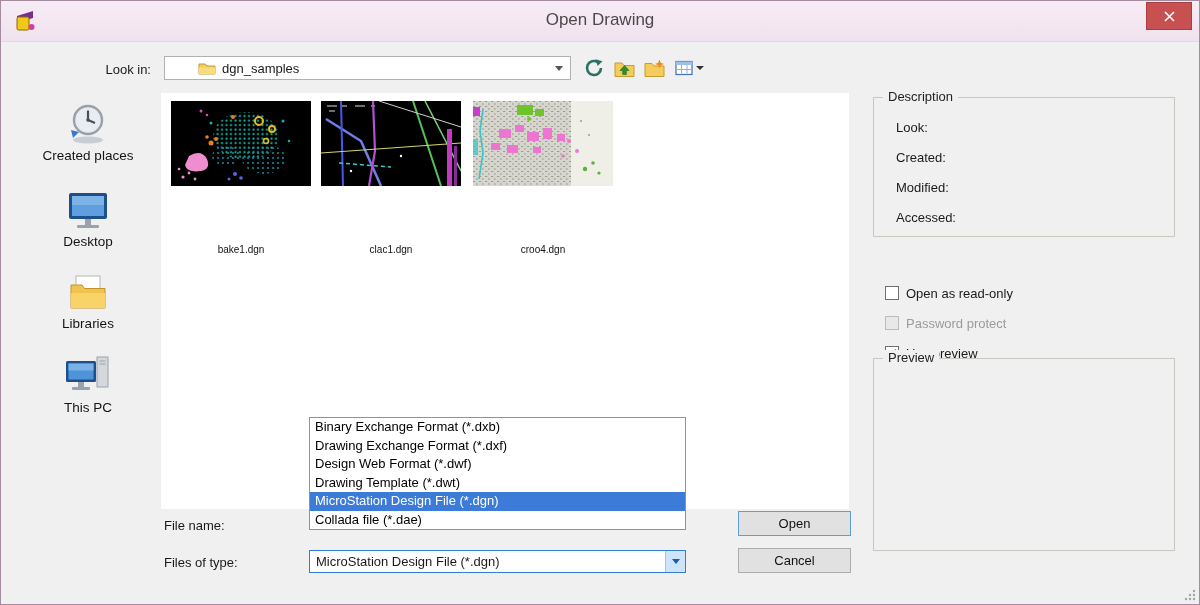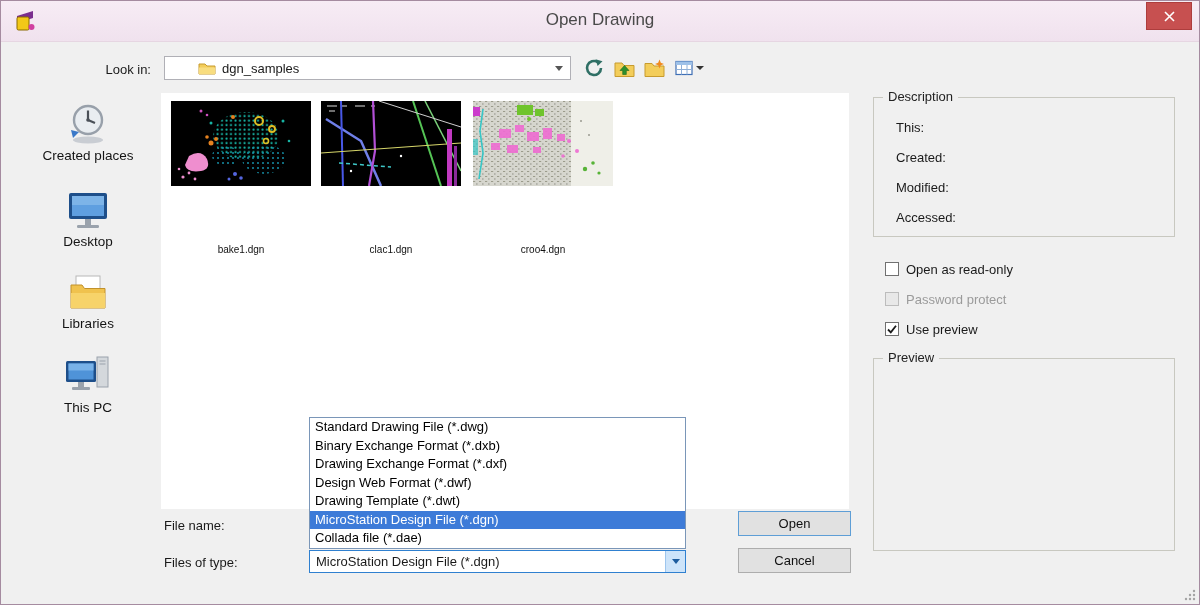--- a/index.html
+++ b/index.html
@@ -32,21 +32,21 @@
   .side-label{margin-top:3px;font-size:13.5px;color:#141414;}
   
   .file-area{position:absolute;left:160px;top:92px;width:688px;height:416px;background:#fff;}
   .file-item{position:absolute;top:8px;width:150px;text-align:center;cursor:pointer;}
   .thumb{display:block;margin:0 auto;width:140px;height:85px;}
   .file-name{margin-top:58px;font-size:10px;color:#111;}
   
   .groupbox{position:absolute;border:1px solid #c8c8c0;box-sizing:border-box;}
   .legend{position:absolute;top:-9px;left:9px;background:#f0f0f0;padding:0 5px;color:#222;}
   .desc-field{position:absolute;left:22px;color:#1a1a1a;}
-  .check-row{position:absolute;left:884px;display:flex;align-items:center;gap:7px;height:16px;cursor:pointer;}
+  .check-row{position:absolute;left:884px;display:flex;align-items:center;gap:7px;height:16px;cursor:pointer;margin-top:24px;}
   .cbox{width:14px;height:14px;background:#fff;border:1px solid #707070;box-sizing:border-box;
     display:flex;align-items:center;justify-content:center;}
   .cbox.disabled{background:#e8e8e8;border-color:#bcbcbc;}
   .check-row .dim{color:#9b9b9b;}
   
   .fn-label{position:absolute;left:163px;top:517px;}
   .ft-label{position:absolute;left:163px;top:554px;}
   .type-combo{position:absolute;left:308px;top:549px;width:377px;height:23px;background:#fff;
     border:1px solid #2f80d0;box-sizing:border-box;display:flex;align-items:center;cursor:pointer;}
   .type-combo .val{padding-left:6px;flex:1;white-space:nowrap;overflow:hidden;}
@@ -257,21 +257,21 @@
         <circle cx="126" cy="72" r="1.6" fill="#57b337"></circle>
         <circle cx="108" cy="20" r="1" fill="#9a9a90"></circle>
           <circle cx="116" cy="34" r="1" fill="#9a9a90"></circle>
       </svg>
       <div class="file-name">croo4.dgn</div>
     </div>
   </div>
 
   <div class="groupbox" style="left:872px;top:96px;width:302px;height:140px">
     <span class="legend">Description</span>
-    <div class="desc-field" style="top:22px">This:</div>
+    <div class="desc-field" style="top:22px">Look:</div>
     <div class="desc-field" style="top:52px">Created:</div>
     <div class="desc-field" style="top:82px">Modified:</div>
     <div class="desc-field" style="top:112px">Accessed:</div>
   </div>
 
   <div class="check-row" style="top:260px">
     <span class="cbox"></span>
     <span>Open as read-only</span>
   </div>
   <div class="check-row" style="top:290px">
@@ -295,21 +295,20 @@
   <div class="ft-label">Files of type:</div>
 
   <div class="type-combo">
     <span class="val">MicroStation Design File (*.dgn)</span>
     <span class="type-arrow">
       <span class="tri"></span>
     </span>
   </div>
 
   <div class="type-dropdown">
-    <div class="dd-item">Standard Drawing File (*.dwg)</div>
     <div class="dd-item">Binary Exchange Format (*.dxb)</div>
     <div class="dd-item">Drawing Exchange Format (*.dxf)</div>
     <div class="dd-item">Design Web Format (*.dwf)</div>
     <div class="dd-item">Drawing Template (*.dwt)</div>
     <div class="dd-item selected">MicroStation Design File (*.dgn)</div>
     <div class="dd-item">Collada file (*.dae)</div>
   </div>
 
   <div class="btn default" style="top:510px">
     <span>Open</span>

